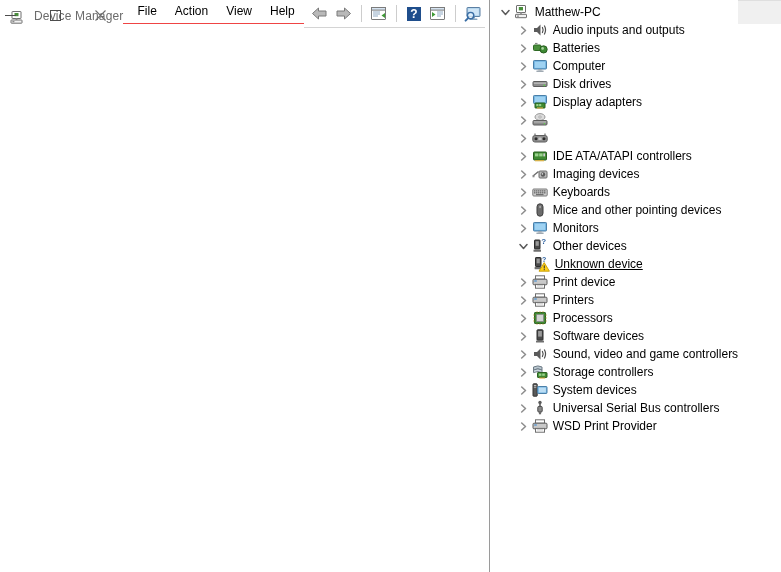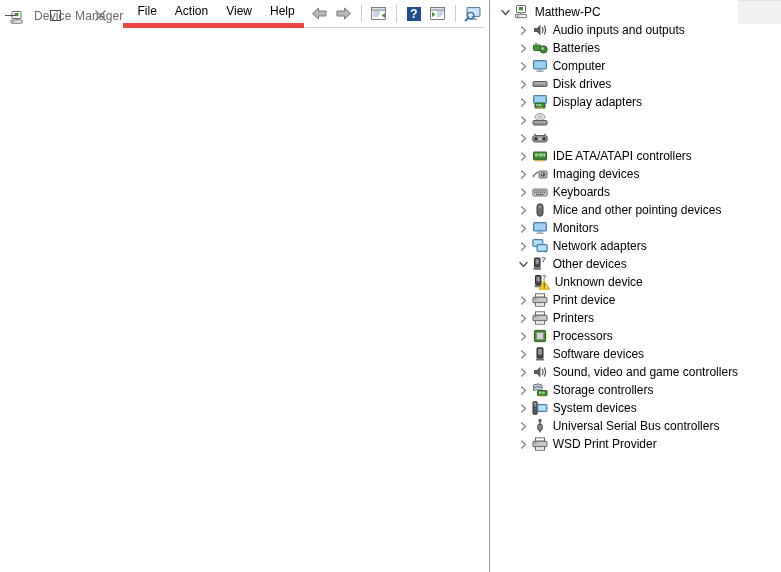--- a/index.html
+++ b/index.html
@@ -69,21 +69,21 @@
   .winbtn svg { display: block; }
 
   
   #menubar {
     height: 23px;
     min-height: 23px;
     background: #ffffff;
     display: flex;
     align-items: center;
     padding-left: 5px;
-    border-bottom: 5px solid #ef4444;
+    border-bottom: 1px solid #ef4444;
   }
   .menu-item {
     font-size: 12px;
     color: #000000;
     padding: 3px 9px 4px 9px;
     white-space: nowrap;
     line-height: 14px;
   }
 
   
@@ -163,21 +163,21 @@
     justify-content: center;
   }
   .row .ico svg { display: block; }
   .row .lbl {
     line-height: 16px;
     position: relative;
     top: 0px;
   }
   .lvl0 { padding-left: 8px; }
   .lvl1 { padding-left: 26px; }
-  .lvl2 { padding-left: 44px; }
+  .lvl2 { padding-left: 44px; text-decoration: underline; }
 
   
   #statusbar {
     height: 24px;
     min-height: 24px;
     background: #f0f0f0;
     border-top: 1px solid #dfdfdf;
     display: flex;
     align-items: stretch;
     box-sizing: border-box;
@@ -543,37 +543,20 @@
             <svg width="16" height="16" viewBox="0 0 16 16">
               <rect x="1.5" y="2.5" width="13" height="8.5" rx="0.8" fill="#6fb2e0" stroke="#4a7fa8" stroke-width="1"></rect>
               <rect x="2.8" y="3.7" width="10.4" height="6.2" fill="#9fd2f2"></rect>
               <rect x="6.3" y="11" width="3.4" height="1.6" fill="#9fa9b2"></rect>
               <rect x="4.3" y="12.4" width="7.4" height="1.5" rx="0.6" fill="#9fa9b2"></rect>
             </svg>
           </span>
           <span class="lbl">Monitors</span>
         </div>
 
-        <div class="row lvl1">
-          <span class="chev">
-            <svg width="9" height="9" viewBox="0 0 9 9">
-                <path d="M2.7 1 L6.5 4.5 L2.7 8" fill="none" stroke="#8d8d8d" stroke-width="1.5" stroke-linecap="round" stroke-linejoin="round"></path>
-              </svg>
-          </span>
-          <span class="ico">
-            <svg width="16" height="16" viewBox="0 0 16 16">
-              <rect x="0.8" y="1.5" width="10" height="7" rx="0.8" fill="#6fb2e0" stroke="#4a7fa8" stroke-width="1"></rect>
-              <rect x="1.9" y="2.5" width="7.8" height="5" fill="#bcdef5"></rect>
-              <rect x="5" y="6.5" width="10.2" height="7" rx="0.8" fill="#6fb2e0" stroke="#4a7fa8" stroke-width="1"></rect>
-              <rect x="6.1" y="7.5" width="8" height="5" fill="#bcdef5"></rect>
-              <path d="M12.3 13.5 L14.8 13.5" stroke="#3f8a32" stroke-width="1.3"></path>
-            </svg>
-          </span>
-          <span class="lbl">Network adapters</span>
-        </div>
 
         <div class="row lvl1">
           <span class="chev">
             <svg width="9" height="9" viewBox="0 0 9 9">
                 <path d="M1 2.5 L4.5 6.5 L8 2.5" fill="none" stroke="#5a5a5a" stroke-width="1.5" stroke-linecap="round" stroke-linejoin="round"></path>
               </svg>
           </span>
           <span class="ico">
             <svg width="16" height="16" viewBox="0 0 16 16">
               <rect x="2.5" y="2" width="5.5" height="9" rx="0.6" fill="#4a4a4a" stroke="#2c2c2c" stroke-width="1"></rect>

